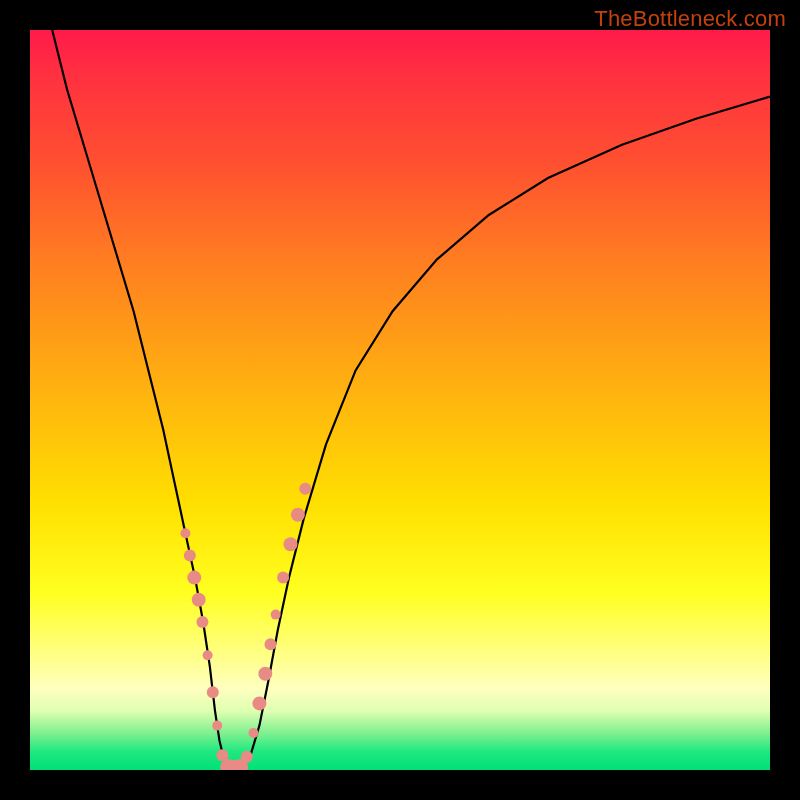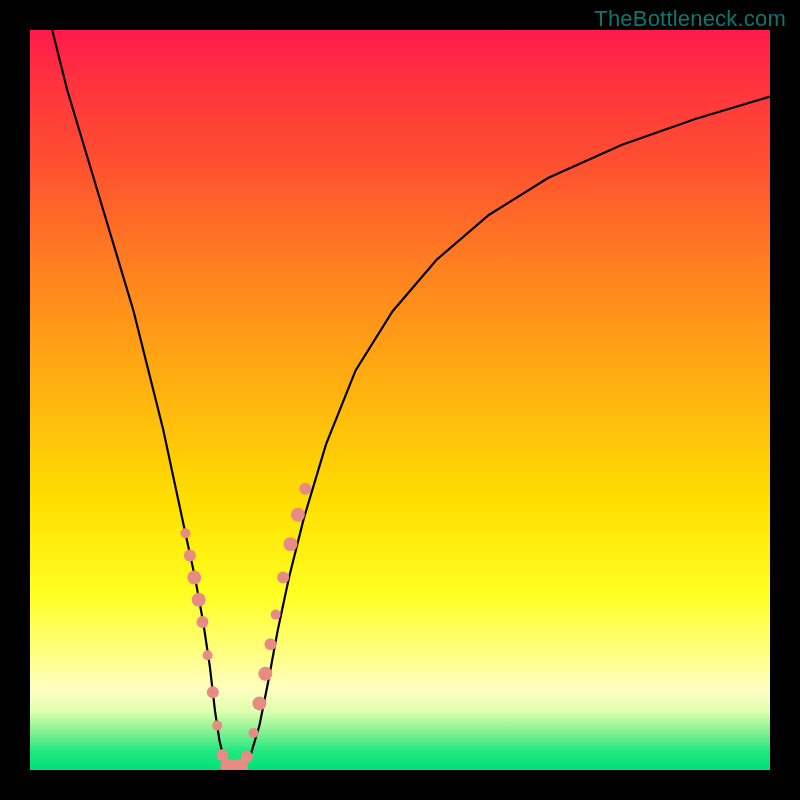--- a/index.html
+++ b/index.html
@@ -41,21 +41,21 @@
       #e0ffb0 92%,
       #80f090 95%,
       #20e880 97.5%,
       #00e078 100%
     );
   }
   .watermark {
     position: absolute;
     top: 6px;
     right: 14px;
-    color: #0f766e;
+    color: #c2410c;
     font-size: 22px;
     font-weight: 500;
     letter-spacing: 0.2px;
     pointer-events: none;
   }
   svg.curve {
     position: absolute;
     inset: 0;
   }
   .curve-path {

